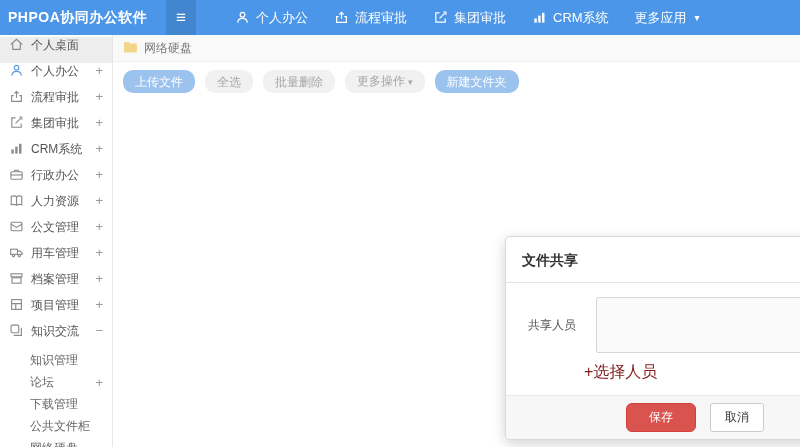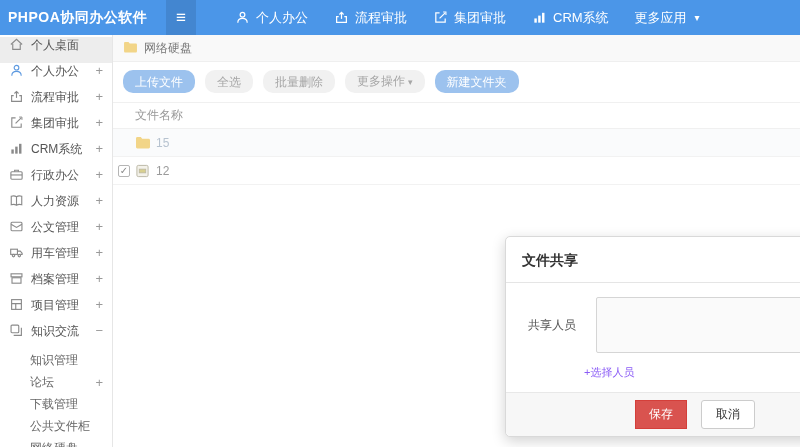--- a/index.html
+++ b/index.html
@@ -56,24 +56,24 @@
   .modal { position:absolute; left:505px; top:236px; width:380px; background:#fff;
     border:1px solid #d9d9d9; border-radius:5px; box-shadow:0 4px 14px rgba(0,0,0,.18); z-index:10; }
   .modal-header { padding:14px 16px 12px; border-bottom:1px solid #e5e5e5; }
   .modal-title { font-size:14px; font-weight:bold; color:#333; }
   .modal-body { padding:14px 16px 0 20px; }
   .form-row { display:flex; align-items:center; }
   .form-label { width:50px; margin-right:20px; font-size:12px; color:#555; text-align:right; flex:0 0 50px; }
   .share-textarea { flex:1; height:56px; background:#fafafa; border:1px solid #d5d5d5; border-radius:2px;
     resize:none; font-family:inherit; font-size:12px; padding:4px 6px; color:#555; }
   .link-row { margin:9px 0 12px; padding-left:58px; }
-  .select-link { font-size:11px; color:#8b5cf6; text-decoration:none; cursor:pointer; }
+  .select-link { font-size:16px; color:#7f1d1d; text-decoration:none; cursor:pointer; }
   .modal-footer { background:#f7f7f7; border-top:1px solid #e8e8e8; padding:7px 10px;
     display:flex; justify-content:center; gap:14px; border-radius:0 0 5px 5px; }
-  .btn-save { background:#d9534f; color:#fff; padding:5px 13px; font-size:12px; border:1px solid #d43f3a; border-radius:0; cursor:pointer; }
+  .btn-save { background:#d9534f; color:#fff; padding:5px 22px; font-size:12px; border:1px solid #d43f3a; border-radius:6px; cursor:pointer; }
   .btn-cancel { background:#fff; color:#333; padding:5px 14px; font-size:12px; border:1px solid #ccc; border-radius:3px; cursor:pointer; }
 </style>
 </head>
 <body>
 
 <div class="app">
 
   <header class="topbar">
     <div class="logo">PHPOA协同办公软件</div>
     <div class="hamburger">
@@ -288,48 +288,20 @@
       <div class="toolbar">
         <button class="btn btn-primary">上传文件</button>
         <button class="btn btn-default">全选</button>
         <button class="btn btn-default">批量删除</button>
         <button class="btn btn-default">
           <span>更多操作</span><span class="caret">▾</span>
         </button>
         <button class="btn btn-primary">新建文件夹</button>
       </div>
 
-      <div class="ftable">
-        <div class="ftable-header">
-          <span>文件名称</span>
-        </div>
-
-        <div class="frow striped">
-          <div class="cell-check empty"></div>
-          <span class="f-icon">
-            <svg width="16" height="13" viewBox="0 0 16 13" fill="#f2d588">
-              <path d="M1 2.5c0-.8.6-1.4 1.4-1.4h3.4l1.4 1.6h6.4c.8 0 1.4.6 1.4 1.4v7c0 .8-.6 1.4-1.4 1.4H2.4c-.8 0-1.4-.6-1.4-1.4v-8.6z"></path>
-            </svg></span>
-          <span class="fname-folder">15</span>
-        </div>
-
-        <div class="frow">
-          <div class="cell-check">
-            <div class="checkbox">
-              <span>✓</span>
-            </div>
-          </div>
-          <span class="f-icon">
-            <svg width="15" height="14" viewBox="0 0 16 15">
-              <rect x="2" y="1.5" width="12" height="12" rx="1.5" fill="#f4f2ea" stroke="#b9b5a4" stroke-width="1"></rect>
-              <rect x="4.5" y="5.5" width="7" height="4" fill="#d8cf8e" stroke="#b9b5a4" stroke-width=".8"></rect>
-            </svg></span>
-          <span class="fname-file">12</span>
-        </div>
-      </div>
     </main>
   </div>
 
   <div class="modal">
     <div class="modal-header">
       <span class="modal-title">文件共享</span>
     </div>
     <div class="modal-body">
       <div class="form-row">
         <label class="form-label">共享人员</label>

